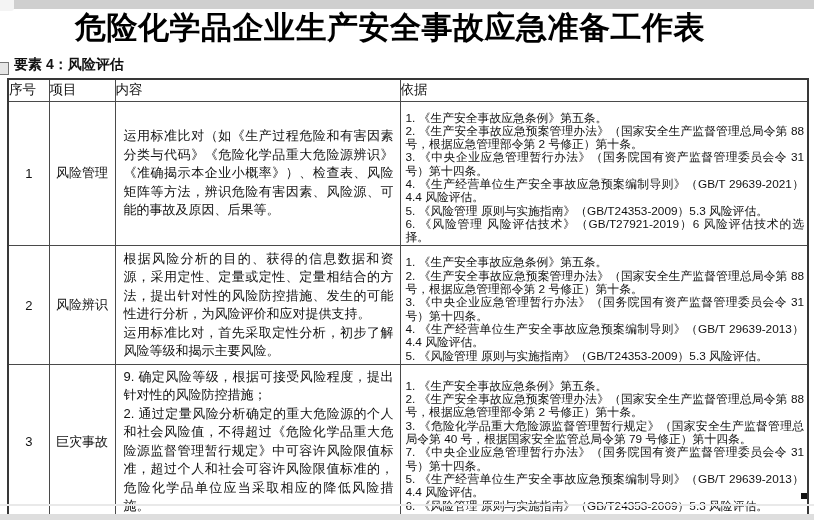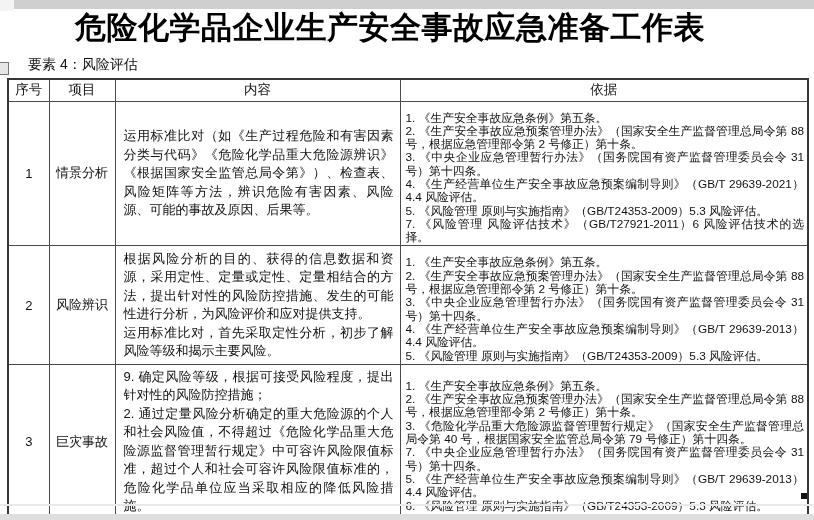--- a/index.html
+++ b/index.html
@@ -15,39 +15,39 @@
   .top-strip-notch{position:absolute;left:0;top:0;width:14px;height:11px;background:#f4f4f4;border-radius:0 0 3px 0;}
   .bottom-line{position:absolute;left:0;top:504px;width:814px;height:2px;background:#e9e9e9;}
   .bottom-strip{position:absolute;left:0;top:514px;width:814px;height:6px;background:#dedede;}
 
   .title{
     position:absolute;left:0;top:7px;width:800px;margin:0;
     text-align:center;transform:translateX(-10px);
     font-size:31px;font-weight:bold;letter-spacing:0.5px;color:#000;
   }
   .section-label{
-    position:absolute;left:28px;top:56px;
-    font-size:14px;font-weight:normal;color:#111;
+    position:absolute;left:14px;top:56px;
+    font-size:14px;font-weight:bold;color:#111;
   }
   .anchor-mark{
     position:absolute;left:-3px;top:62px;width:10px;height:11px;
     background:#e6e6e6;border:1px solid #777;
   }
 
   table.worktable{
     position:absolute;left:7px;top:78px;width:800px;
     border-collapse:collapse;table-layout:fixed;
     border:2px solid #383838;
   }
   .worktable th,.worktable td{
     border:1px solid #4a4a4a;
     overflow:hidden;
   }
   .worktable th{
-    font-size:13.5px;font-weight:normal;text-align:center;vertical-align:middle;
+    font-size:13.5px;font-weight:normal;text-align:left;vertical-align:middle;
     padding:0;color:#111;
   }
   tr.h-head{height:22px;}
   tr.h-r1{height:121px;}
   tr.h-r2{height:107px;}
   tr.h-r3{height:130px;}
   tr.h-r4{height:39px;}
 
   td.no{
     text-align:center;vertical-align:middle;
@@ -96,31 +96,31 @@
       <tr class="h-head">
         <th>序号</th>
         <th>项目</th>
         <th>内容</th>
         <th>依据</th>
       </tr>
     </thead>
     <tbody>
       <tr class="h-r1">
         <td class="no">1</td>
-        <td class="item">情景分析</td>
+        <td class="item">风险管理</td>
         <td class="content">
-          <div class="para">运用标准比对（如《生产过程危险和有害因素分类与代码》《危险化学品重大危险源辨识》《根据国家安全监管总局令第》）、检查表、风险矩阵等方法，辨识危险有害因素、风险源、可能的事故及原因、后果等。</div>
+          <div class="para">运用标准比对（如《生产过程危险和有害因素分类与代码》《危险化学品重大危险源辨识》《准确揭示本企业小概率》）、检查表、风险矩阵等方法，辨识危险有害因素、风险源、可能的事故及原因、后果等。</div>
         </td>
         <td class="basis">
           <div class="para">1. 《生产安全事故应急条例》第五条。</div>
           <div class="para">2. 《生产安全事故应急预案管理办法》（国家安全生产监督管理总局令第 88 号，根据应急管理部令第 2 号修正）第十条。</div>
           <div class="para">3. 《中央企业应急管理暂行办法》（国务院国有资产监督管理委员会令 31 号）第十四条。</div>
           <div class="para">4. 《生产经营单位生产安全事故应急预案编制导则》（GB/T 29639-2021）4.4 风险评估。</div>
           <div class="para">5. 《风险管理 原则与实施指南》（GB/T24353-2009）5.3 风险评估。</div>
-          <div class="para">7. 《风险管理 风险评估技术》（GB/T27921-2011）6 风险评估技术的选择。</div>
+          <div class="para">6. 《风险管理 风险评估技术》（GB/T27921-2019）6 风险评估技术的选择。</div>
         </td>
       </tr>
       <tr class="h-r2">
         <td class="no">2</td>
         <td class="item">风险辨识</td>
         <td class="content">
           <div class="para">根据风险分析的目的、获得的信息数据和资源，采用定性、定量或定性、定量相结合的方法，提出针对性的风险防控措施、发生的可能性进行分析，为风险评价和应对提供支持。</div>
           <div class="para">运用标准比对，首先采取定性分析，初步了解风险等级和揭示主要风险。</div>
         </td>
         <td class="basis">

